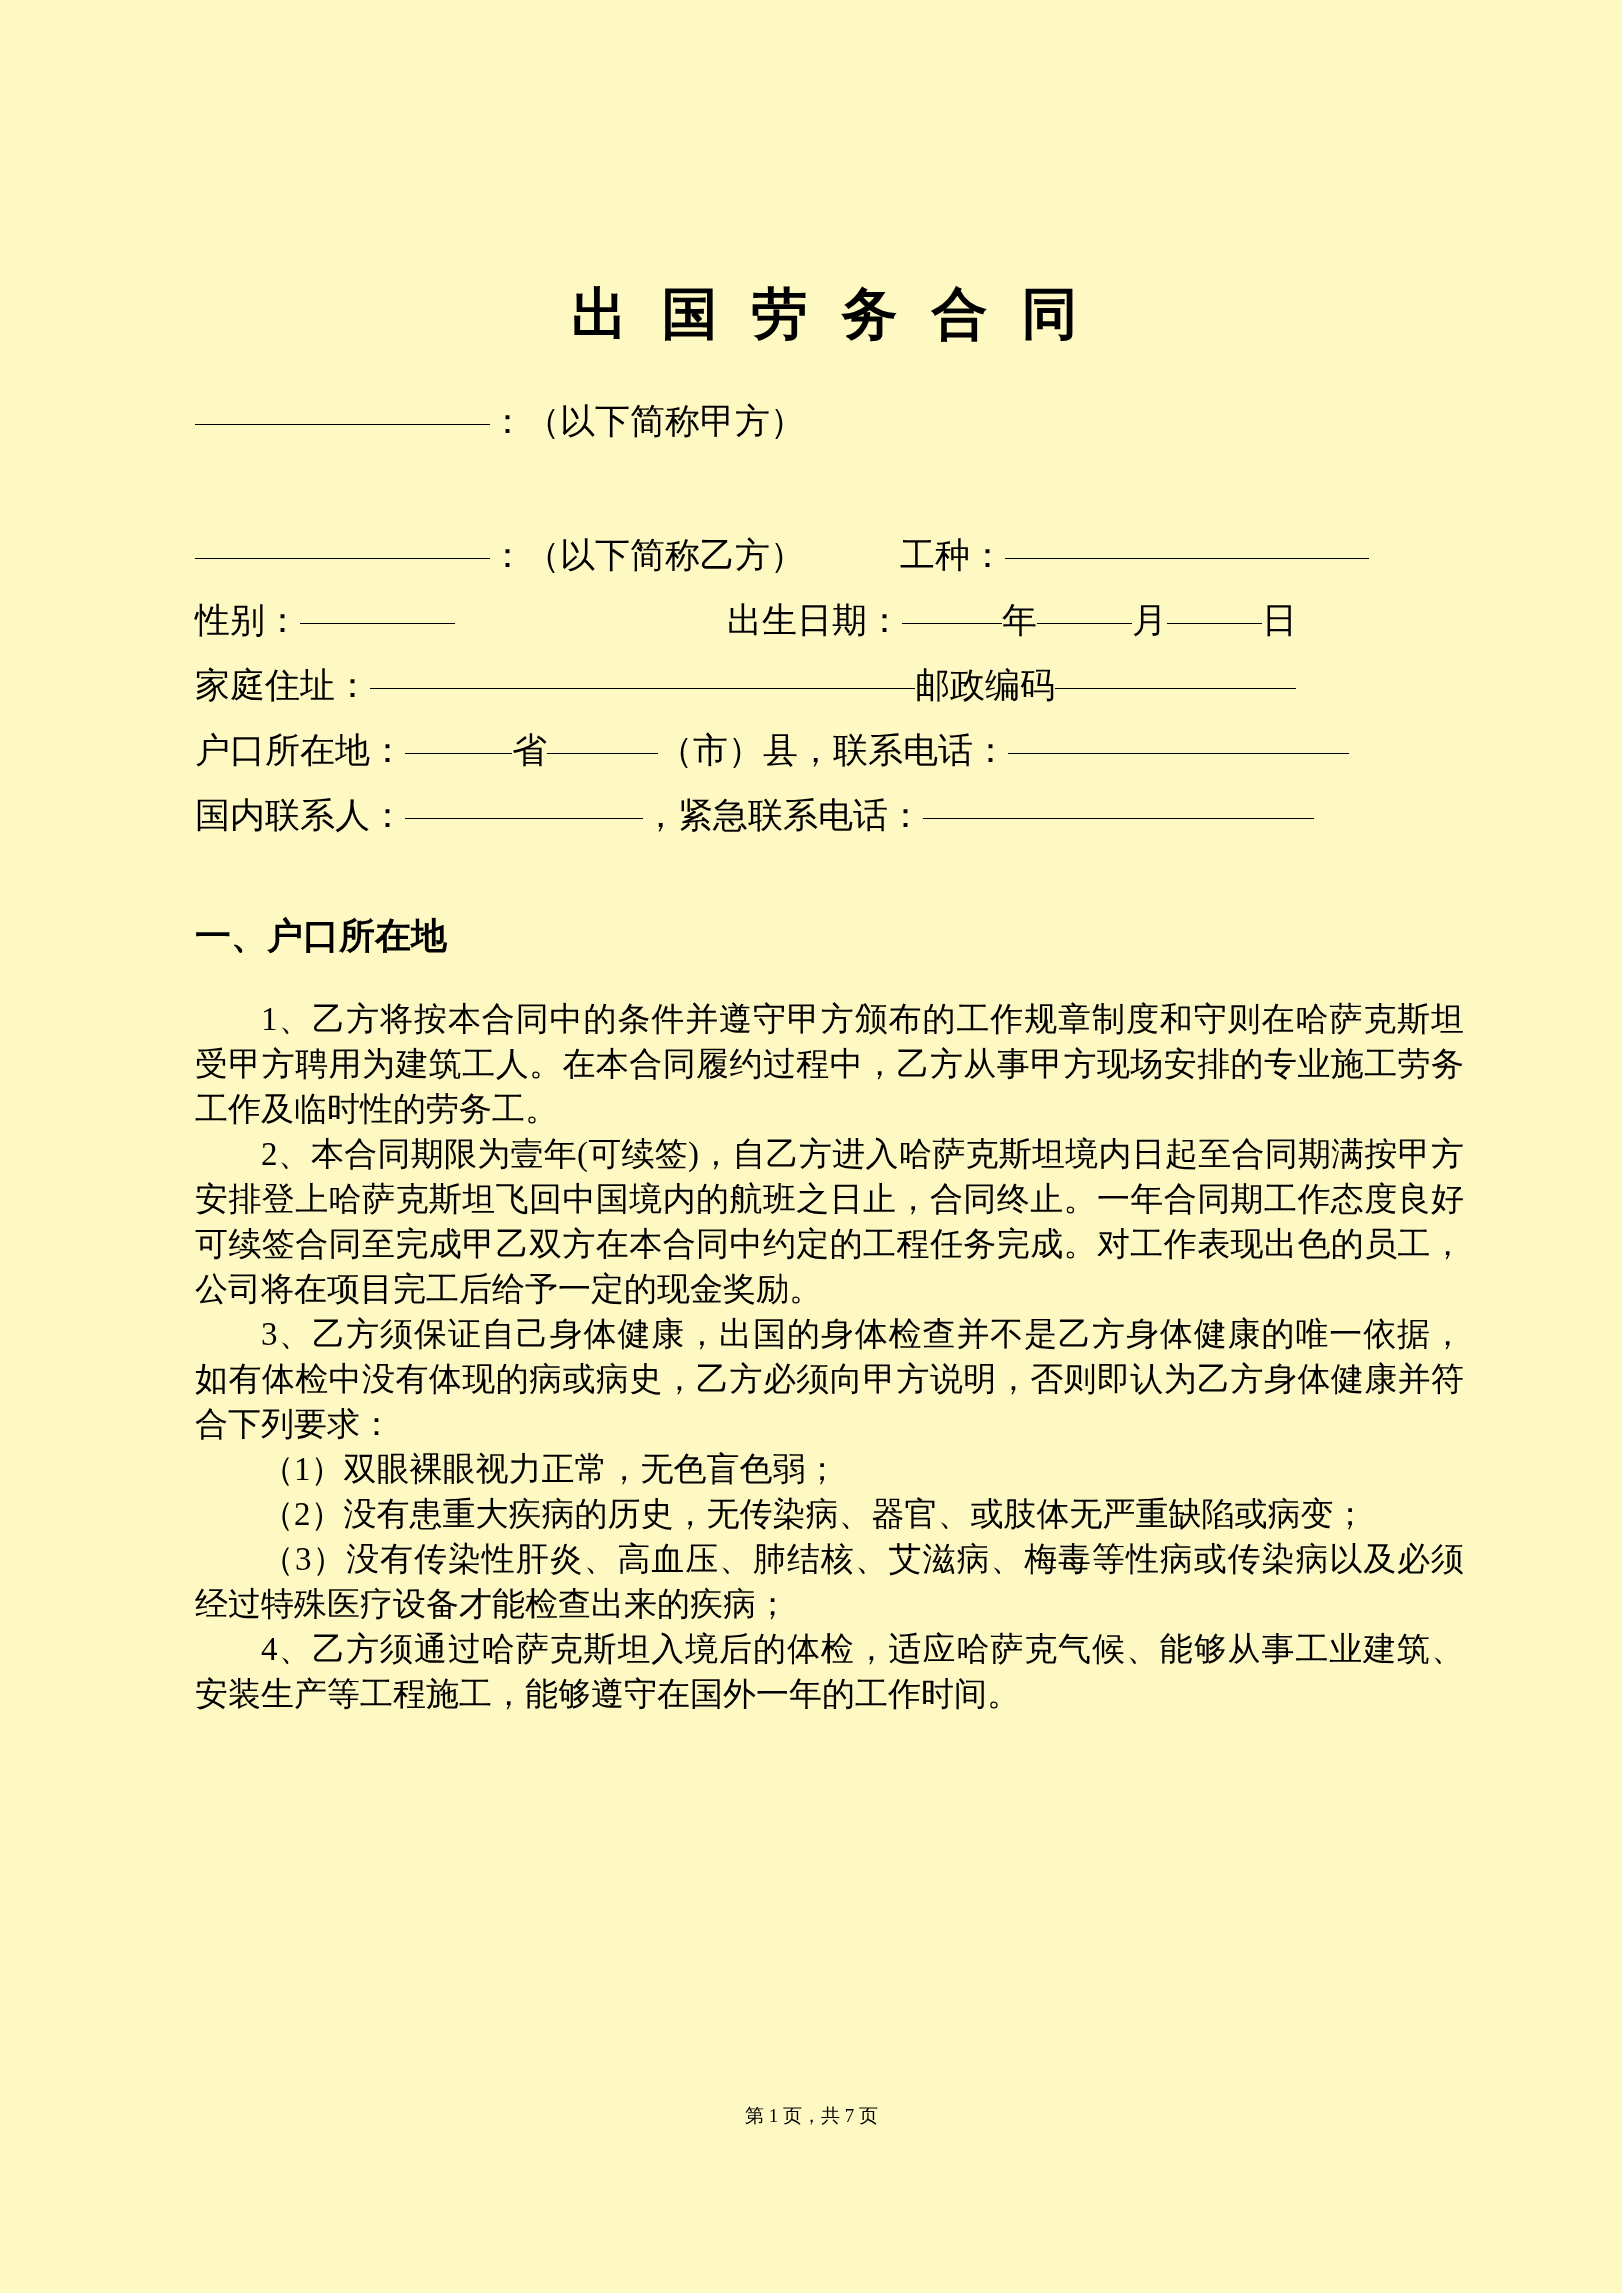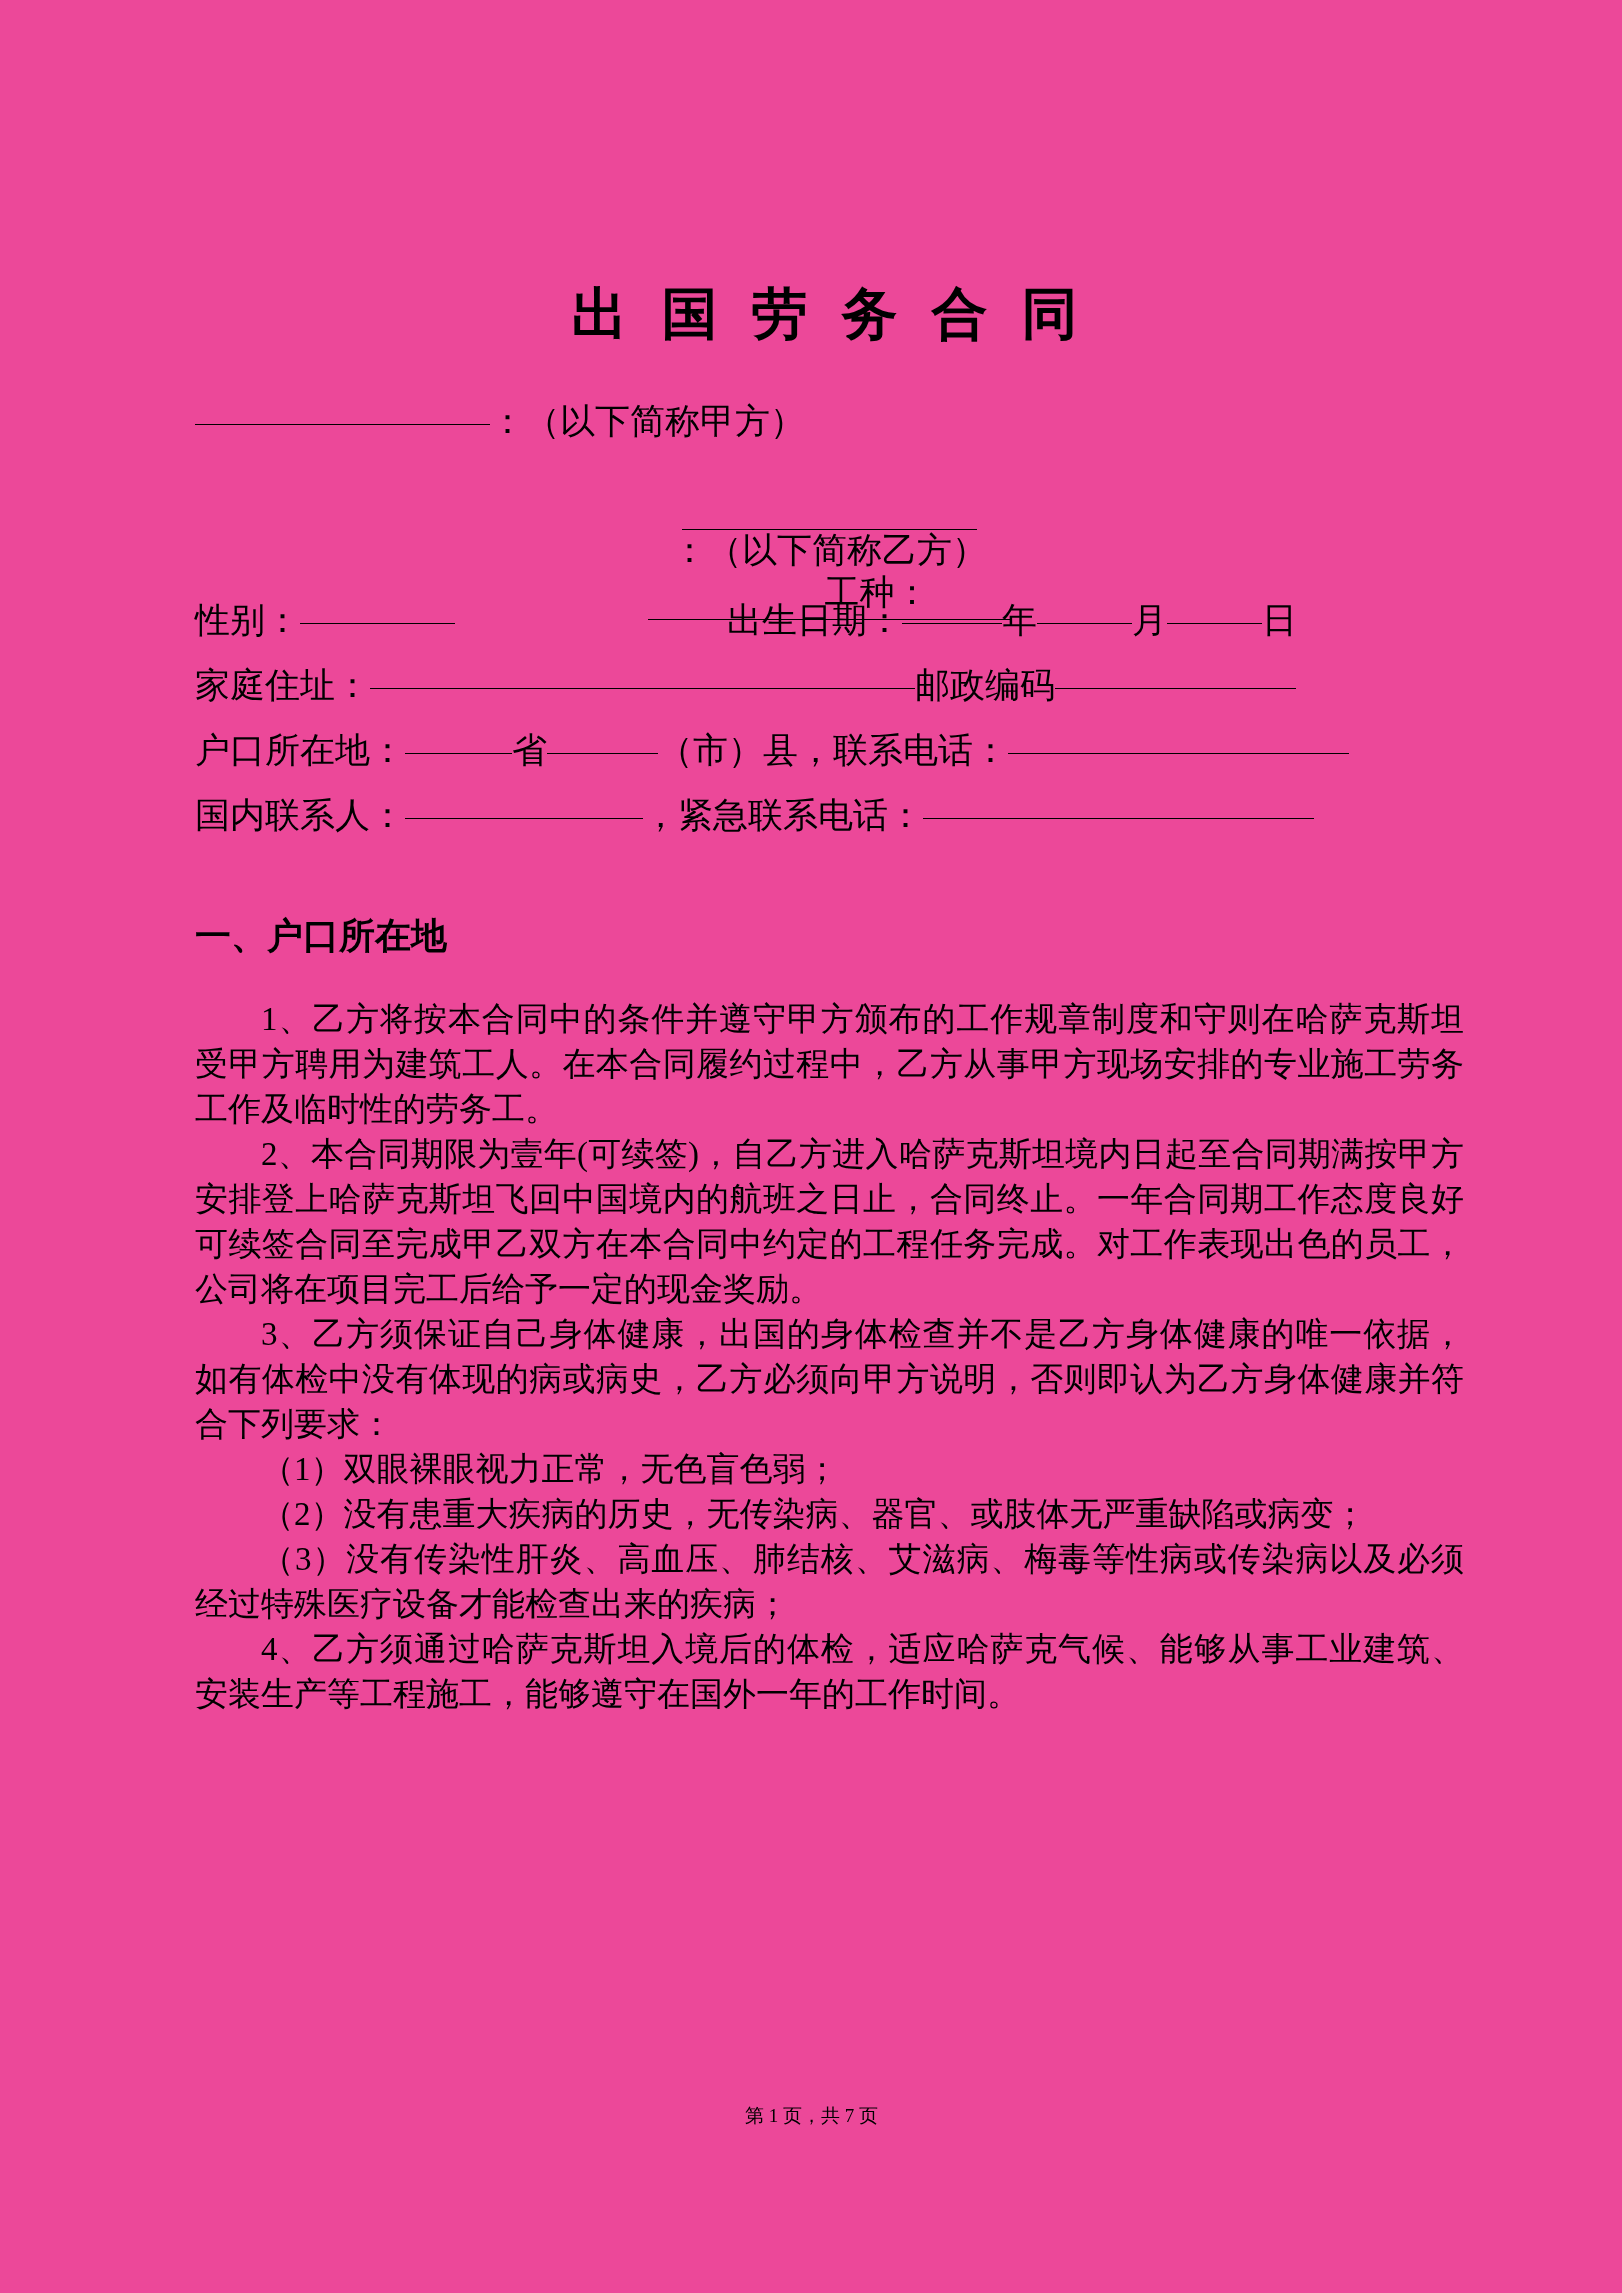--- a/index.html
+++ b/index.html
@@ -1,20 +1,20 @@
 <!DOCTYPE html>
 <html style="font-size:14.5px"><head>
 <meta charset="utf-8">
 <style>
   html, body { margin: 0; padding: 0; background: #ffffff; }
   .page {
     position: relative;
     width: 1623px;
     height: 2294px;
-    background: #ec4899;
+    background: #fef9c3;
     color: #000000;
     font-family: "Liberation Serif", "DejaVu Serif", serif;
     box-sizing: border-box;
     padding: 0 159px 0 195px;
     overflow: hidden;
   }
   .doc-title {
     margin: 0;
     padding-top: 273px;
     text-align: center;
@@ -51,21 +51,21 @@
   .w-addr     { width: 545px; }
   .w-postal   { width: 241px; }
   .w-prov     { width: 107px; }
   .w-city     { width: 111px; }
   .w-phone    { width: 341px; }
   .w-contact  { width: 238px; }
   .w-emerg    { width: 391px; }
   .gap-job  { margin-left: 95px; }
   .gap-dob  { margin-left: 272px; }
   .mt-partya { margin-top: 34px; }
-  .mt-partyb { margin-top: 69px; flex-direction: column; }
+  .mt-partyb { margin-top: 69px; }
   .para {
     margin: 0;
     font-size: 33px;
     line-height: 45px;
     text-align: justify;
     text-justify: inter-ideograph;
     text-indent: 2em;
   }
   .intro { margin-top: 68px; }
   .section-heading {

